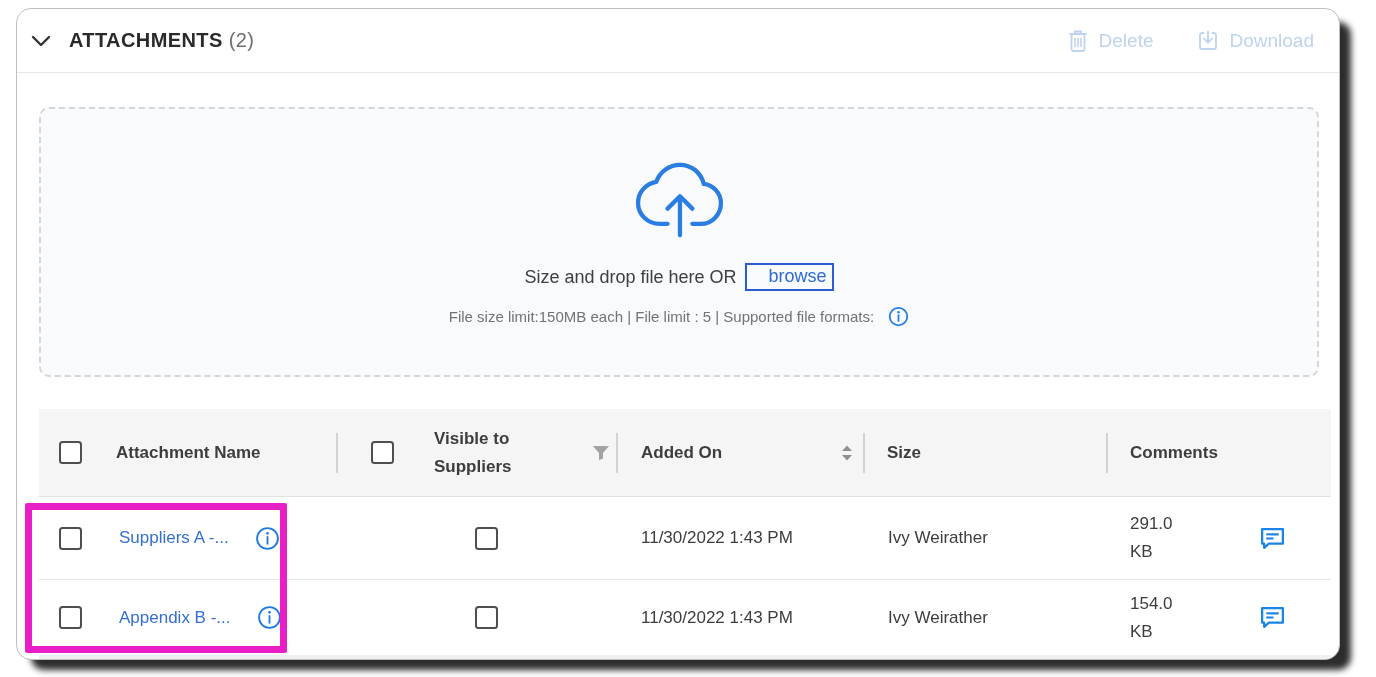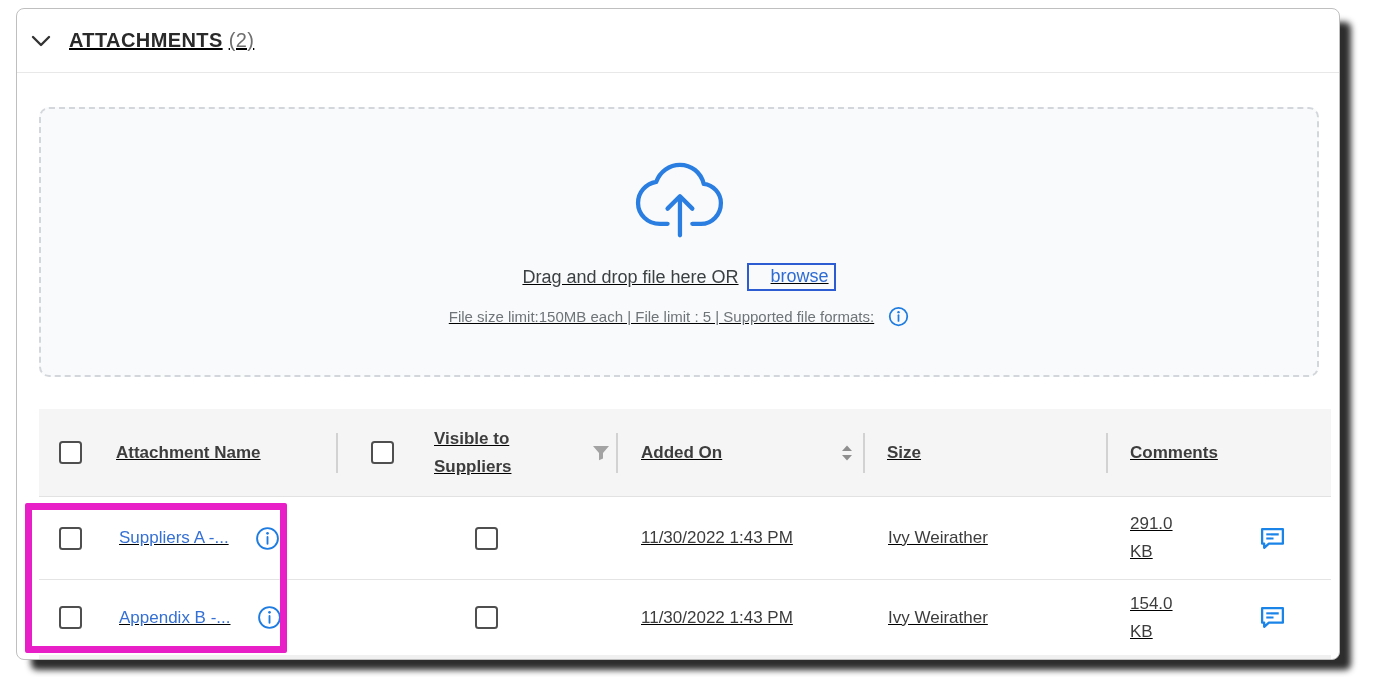--- a/index.html
+++ b/index.html
@@ -3,24 +3,23 @@
 <meta charset="utf-8">
 <style>
   * { margin:0; padding:0; box-sizing:border-box; }
   html,body { width:1376px; height:677px; background:#ffffff; overflow:hidden;
               font-family:"Liberation Sans","DejaVu Sans",sans-serif; }
   body { position:relative; }
 
   
   .panel {
     position:absolute; left:16px; top:8px; width:1324px; height:652px;
-    background:#ffffff; border:1px solid #bfbfbf; border-radius:8px;
+    background:#ffffff; border:1px solid #bfbfbf; border-radius:15px;
     box-shadow:13px 12px 6px -2px rgba(8,8,8,0.85);
     overflow:hidden;
-    text-decoration:underline;
   }
 
   
   .panel-header {
     height:64px; display:flex; align-items:center;
     padding:0 25px 0 14px; border-bottom:1px solid #e8e8e8;
   }
   .chev { width:20px; height:12px; margin-right:18px; cursor:pointer; flex:none; }
   .title { font-size:20px; font-weight:600; letter-spacing:.4px; color:#2a2a2a; }
   .title .count { color:#6f6f6f; font-weight:400; margin-left:6px; }
@@ -90,29 +89,47 @@
 
 <div class="panel">
 
   <div class="panel-header">
     <svg class="chev" viewBox="0 0 20 12">
       <path d="M2 2 L10 10 L18 2" stroke="#333" stroke-width="2.4" fill="none" stroke-linecap="round" stroke-linejoin="round"></path>
     </svg>
     <div class="title">
       <span>ATTACHMENTS</span><span class="count">(2)</span>
     </div>
+    <div class="actions">
+      <div class="action">
+        <svg width="22" height="26" viewBox="0 0 22 26">
+          <path d="M8 5.5 V3.5 H14 V5.5" fill="none" stroke="#bed3f0" stroke-width="1.8"></path>
+          <path d="M2.5 6 H19.5" fill="none" stroke="#bed3f0" stroke-width="1.8"></path>
+          <rect x="4.5" y="6" width="13" height="17" rx="2" fill="none" stroke="#bed3f0" stroke-width="1.8"></rect>
+          <path d="M8 10 V19 M11 10 V19 M14 10 V19" stroke="#bed3f0" stroke-width="1.6"></path>
+        </svg>
+        <span>Delete</span>
+      </div>
+      <div class="action">
+        <svg width="24" height="24" viewBox="0 0 24 24">
+          <path d="M8 4 H6 C4.9 4 4 4.9 4 6 V18 C4 19.1 4.9 20 6 20 H18 C19.1 20 20 19.1 20 18 V6 C20 4.9 19.1 4 18 4 H16" fill="none" stroke="#bed3f0" stroke-width="1.8"></path>
+          <path d="M12 2.5 V13.5 M8 9.5 L12 13.7 L16 9.5" fill="none" stroke="#bed3f0" stroke-width="1.8" stroke-linecap="round" stroke-linejoin="round"></path>
+        </svg>
+        <span>Download</span>
+      </div>
+    </div>
   </div>
 
   <div class="dropzone">
     <svg class="cloud" viewBox="0 0 100 84">
       <path d="M38 66 H30 C17 66 7 56 7 44 C7 33 15 24 26 22 C30 11 40 4 51 4 C63 4 73 12 76 24 C86 25 94 34 94 44 C94 56 85 66 73 66 H64" fill="none" stroke="#2a7de1" stroke-width="4.5" stroke-linecap="round" stroke-linejoin="round"></path>
       <path d="M51 78 V38 M38 50 L51 37 L64 50" fill="none" stroke="#2a7de1" stroke-width="4.5" stroke-linecap="round" stroke-linejoin="round"></path>
     </svg>
     <div class="drag-line">
-      <span>Drag and drop file here OR</span>
+      <span>Size and drop file here OR</span>
       <button class="browse-btn">browse</button>
     </div>
     <div class="limits">
       <span>File size limit:150MB each | File limit : 5 | Supported file formats:</span>
       <svg class="info-ic" viewBox="0 0 24 24">
         <circle cx="12" cy="12" r="10" fill="none" stroke="#1e7ce0" stroke-width="2"></circle>
         <line x1="12" y1="10.5" x2="12" y2="17" stroke="#1e7ce0" stroke-width="2" stroke-linecap="round"></line>
         <circle cx="12" cy="7" r="1.4" fill="#1e7ce0"></circle>
       </svg>
     </div>

